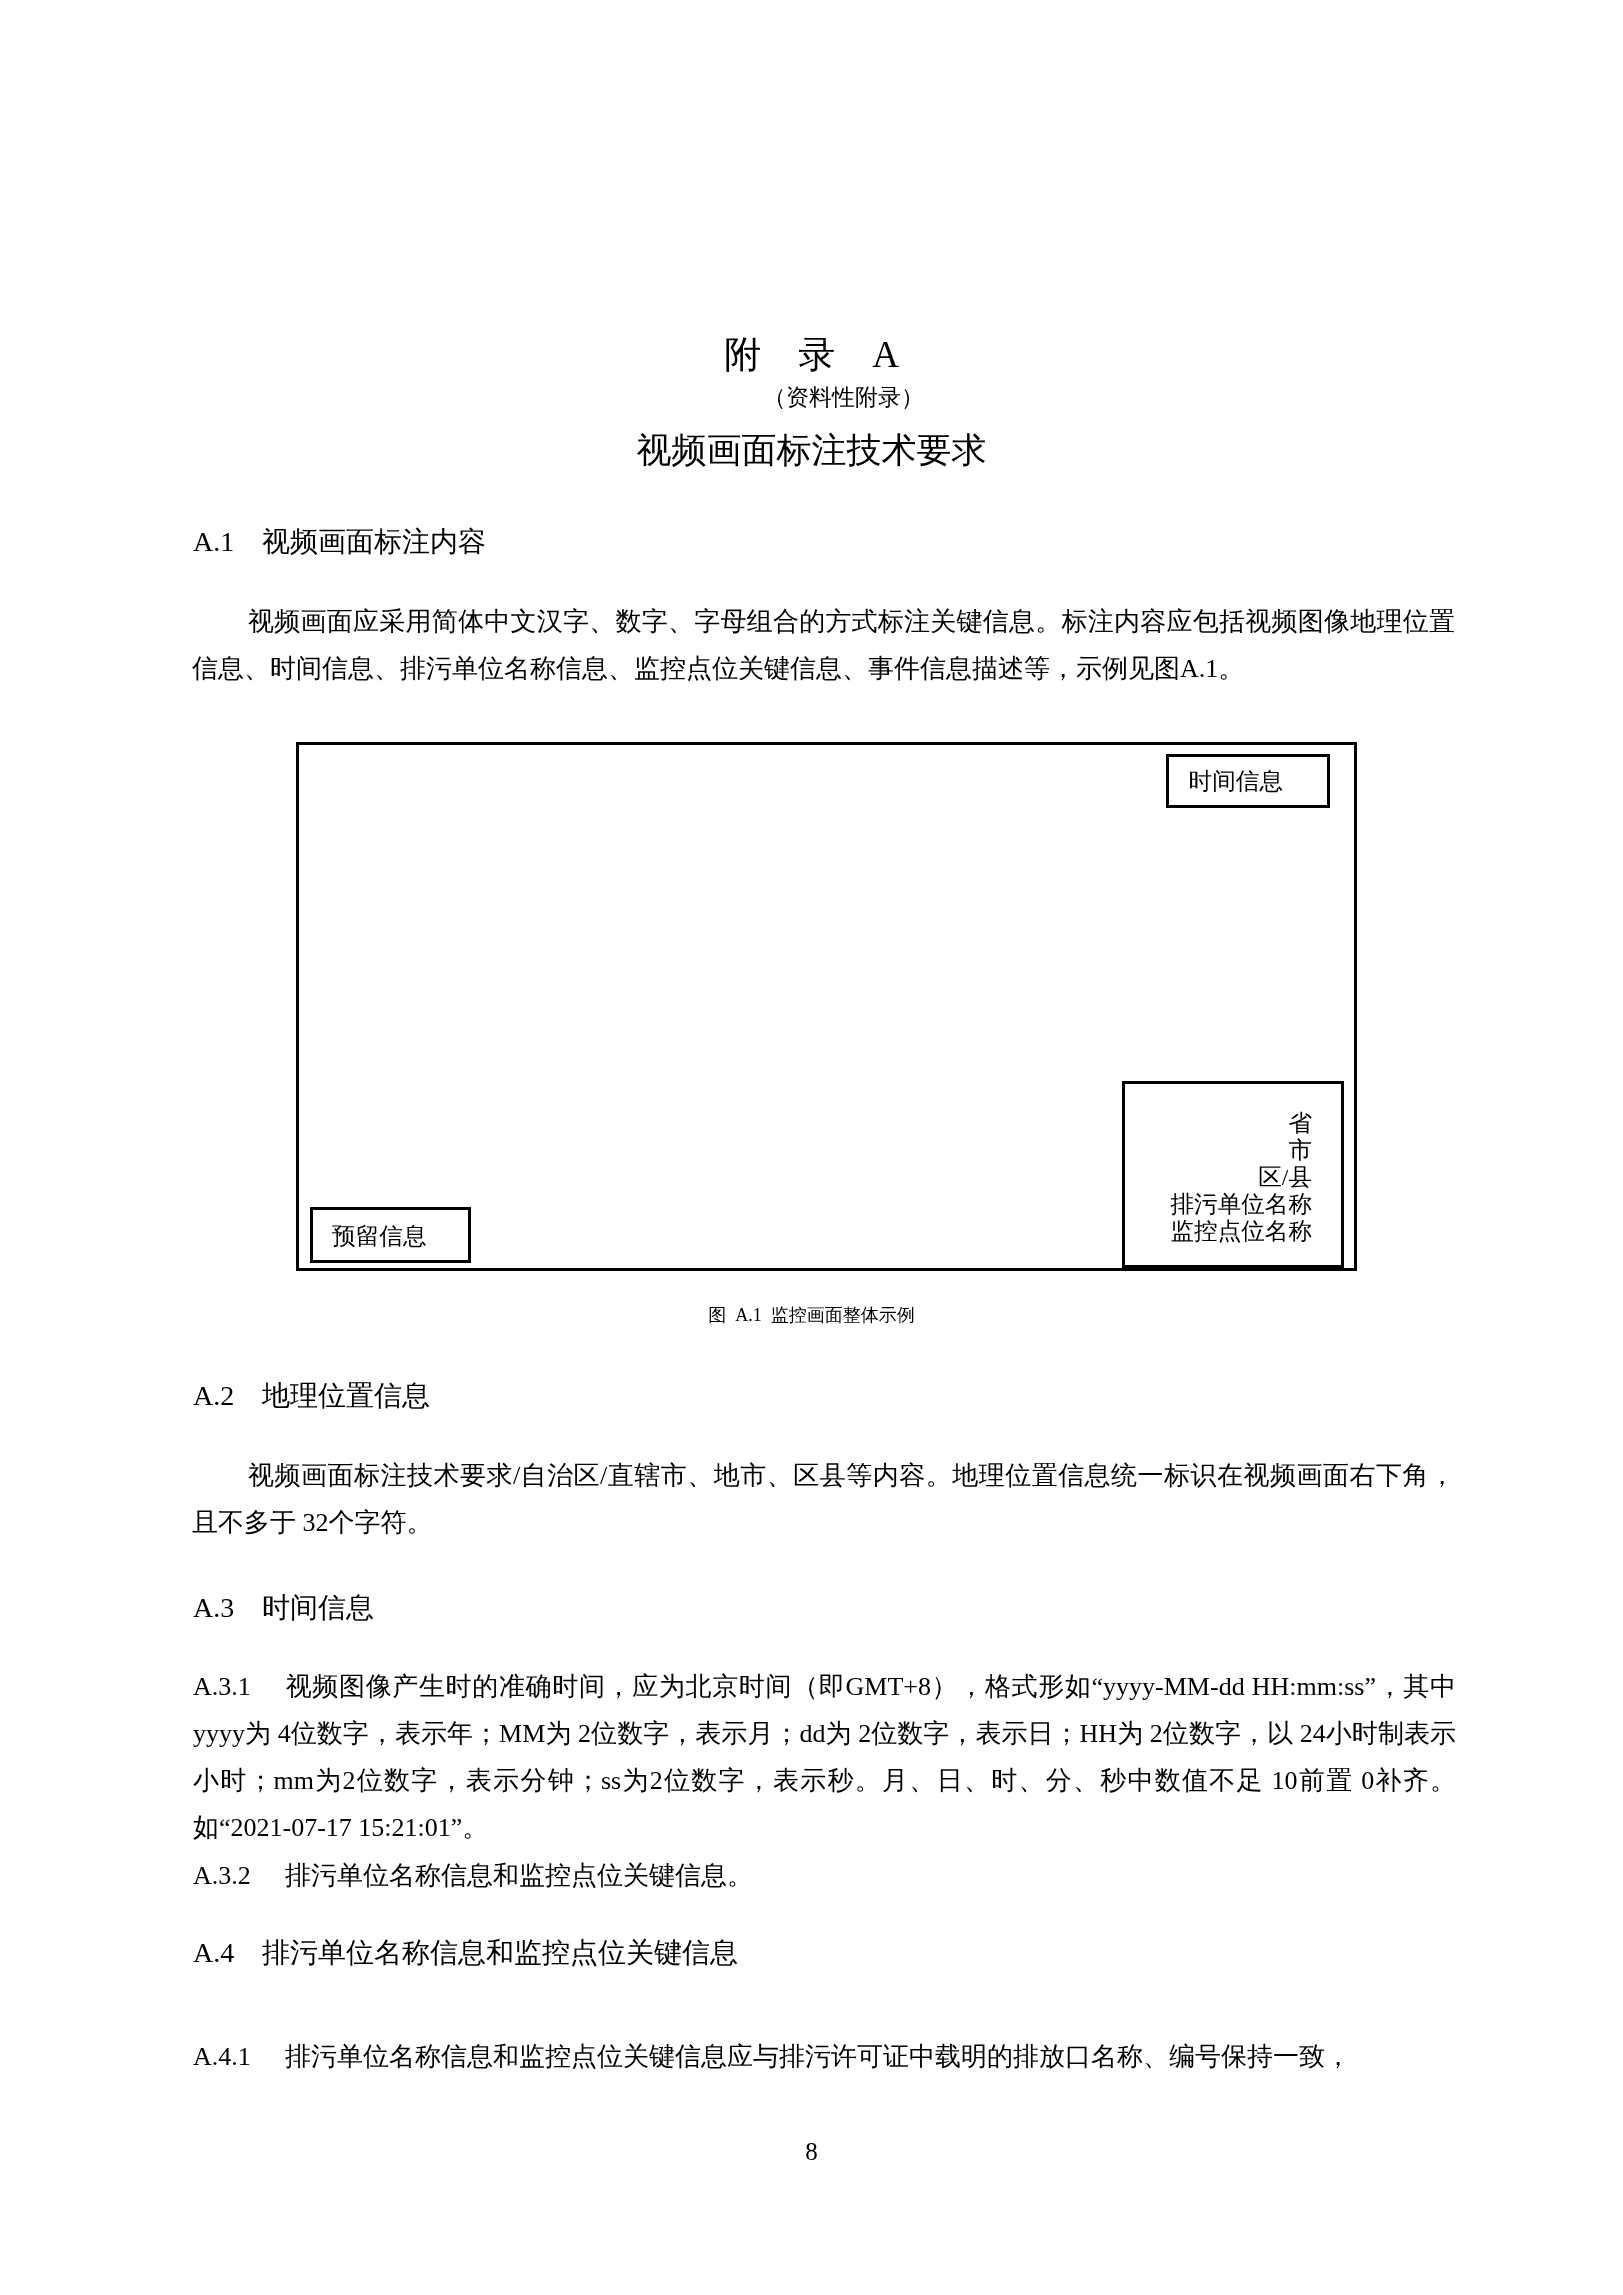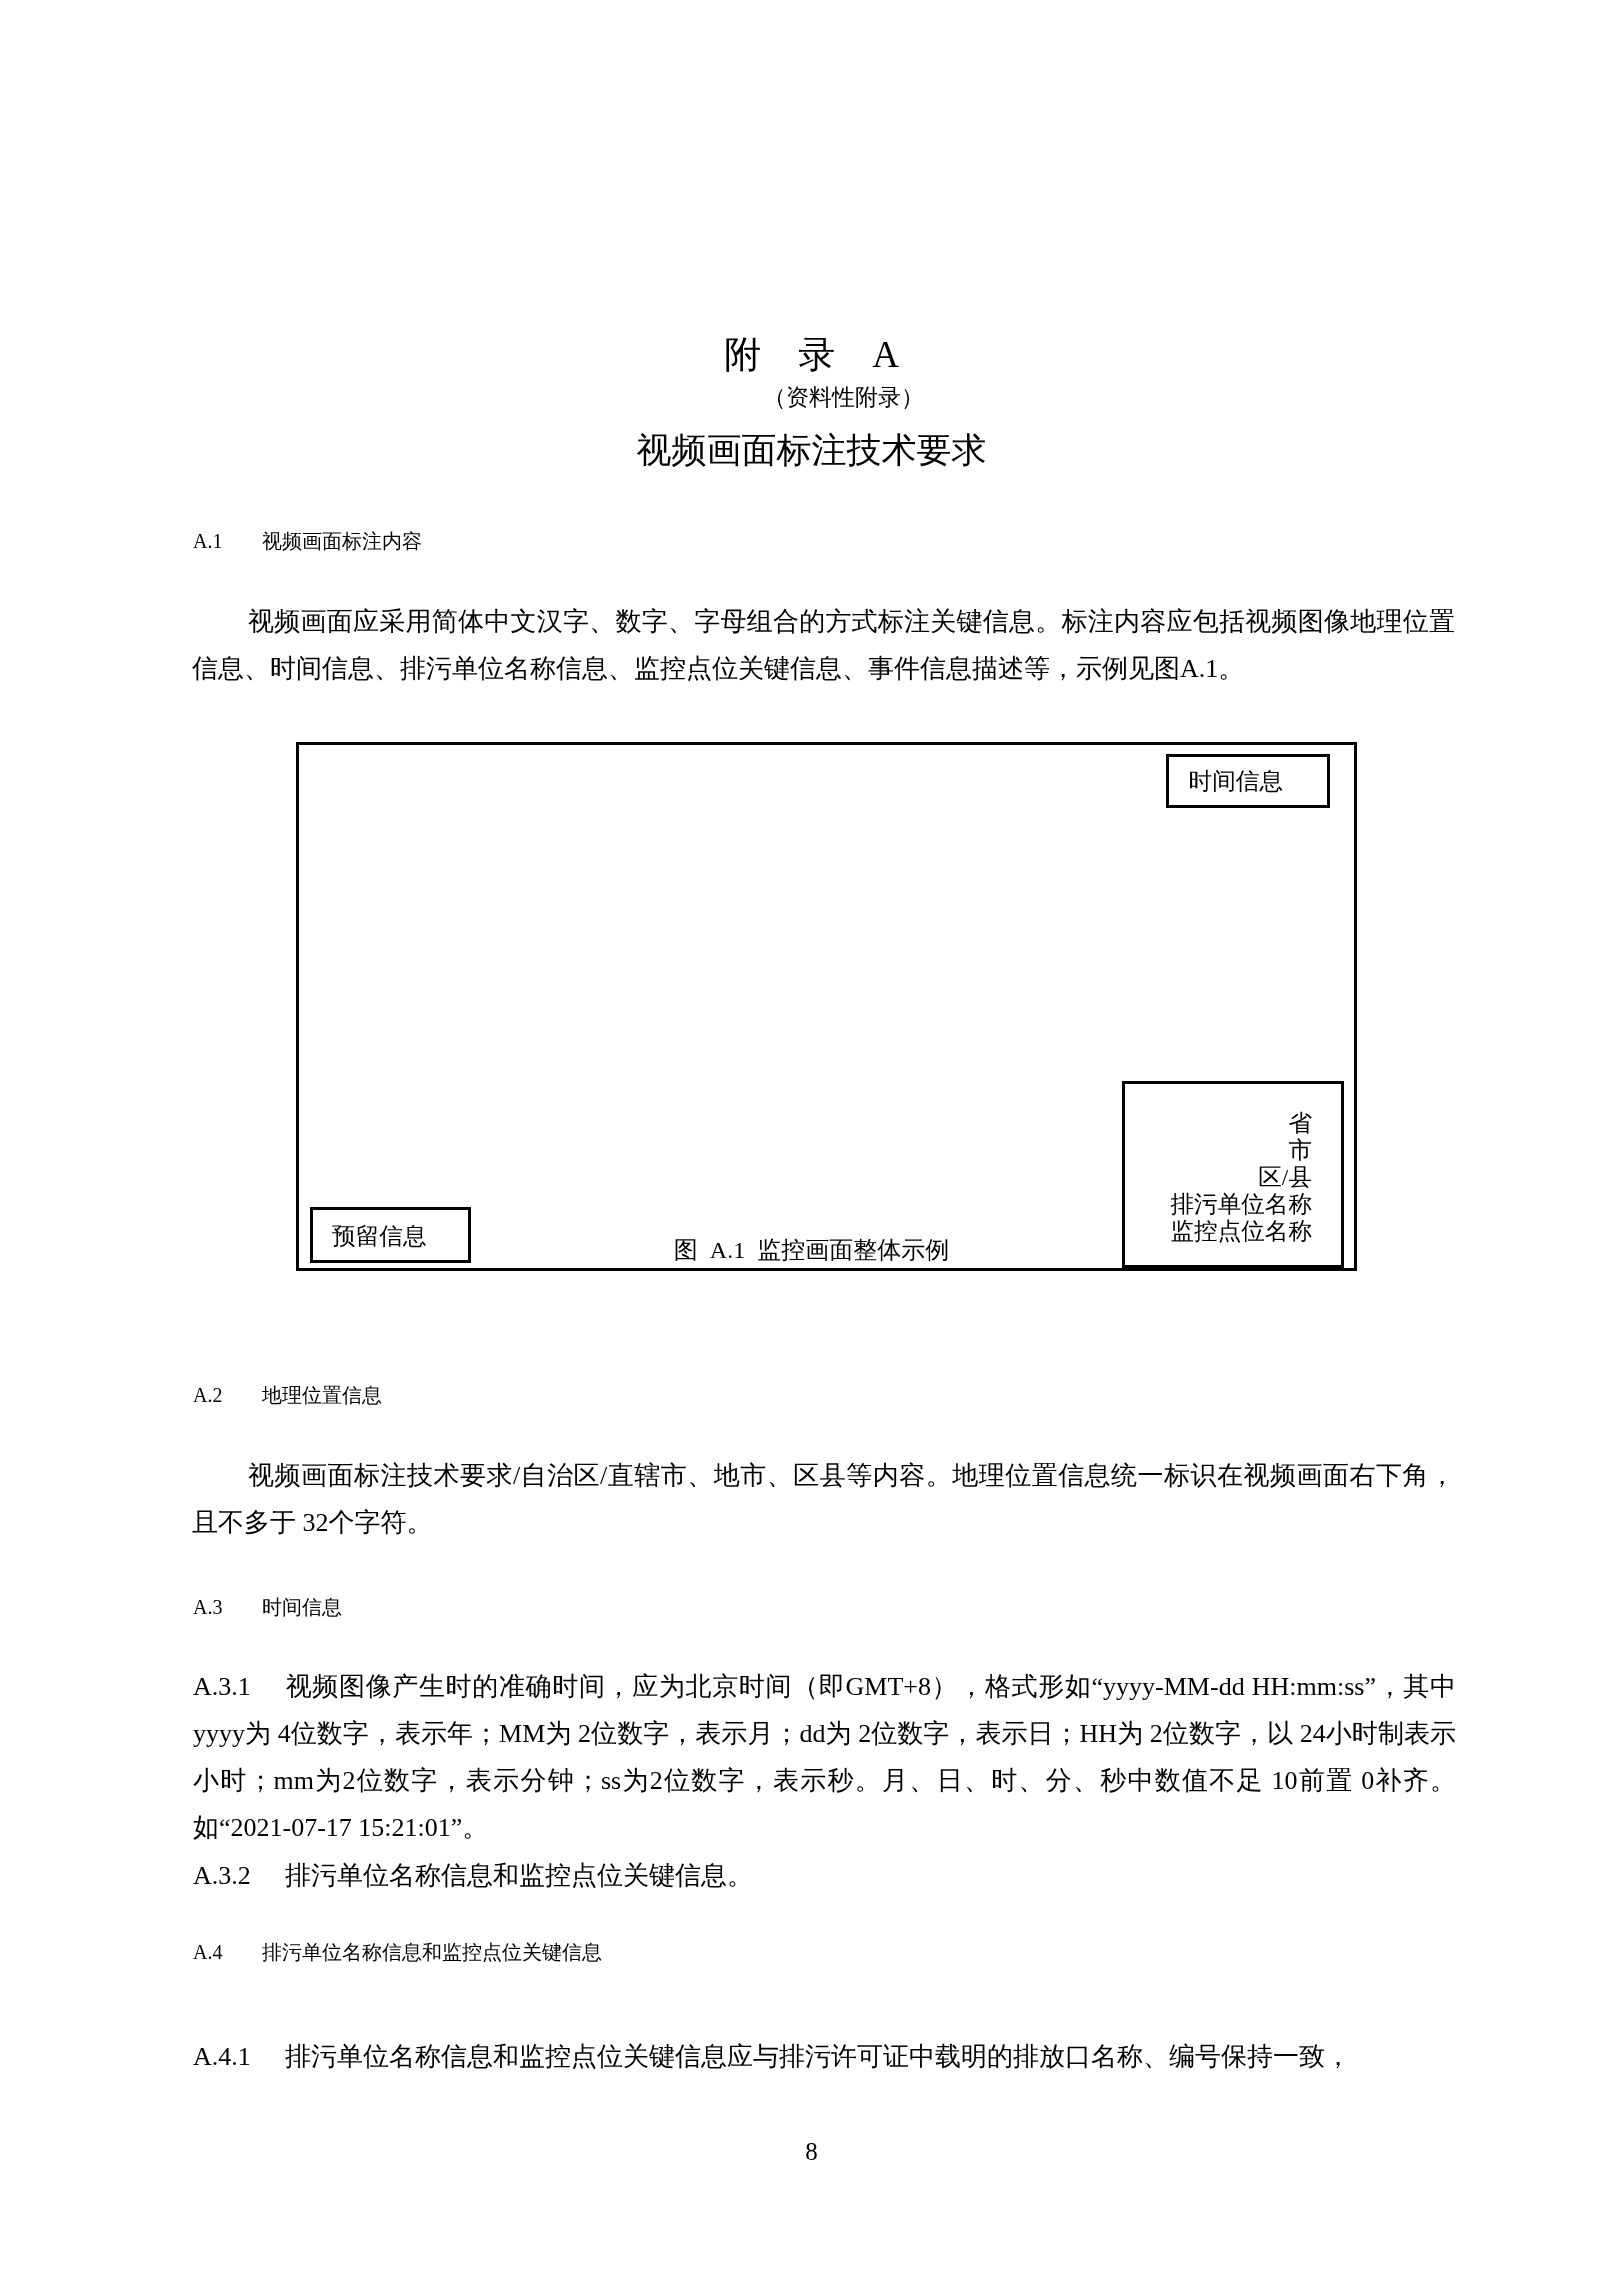--- a/index.html
+++ b/index.html
@@ -10,39 +10,39 @@
     }
     .abs { position: absolute; white-space: nowrap; }
     .center { left: 0; width: 1623px; text-align: center; }
     .h-annex { top: 335px; font-size: 37px; line-height: 39px; font-family: "DejaVu Sans", "Liberation Sans", sans-serif; }
     .h-annex span { display: inline-block; }
     .h-annex .sp { width: 37px; }
     .h-annex .latin { font-family: "Liberation Serif", serif; }
     .h-sub { top: 378px; font-size: 23px; line-height: 39px; font-family: "DejaVu Sans", "Liberation Sans", sans-serif; margin-left: 32px; }
     .h-title { top: 431px; font-size: 35px; line-height: 39px; font-family: "DejaVu Sans", "Liberation Sans", sans-serif; }
 
-    .sec-h { font-size: 20px; line-height: 37px; left: 193px; }
+    .sec-h { font-size: 28px; line-height: 37px; left: 193px; }
     .sec-h .num { font-family: "Liberation Serif", serif; display: inline-block; width: 69px; }
     .sec-h .ttl { font-family: "DejaVu Sans", "Liberation Sans", sans-serif; }
 
     .para { left: 192px; width: 1263px; font-size: 26px; line-height: 47px; white-space: normal; text-align: justify; text-align-last: left; }
     .para.indent { text-indent: 56px; }
     .clause { left: 193px; width: 1263px; font-size: 26px; line-height: 47px; white-space: normal; text-align: justify; }
     .clause .num { display: inline-block; width: 92px; }
 
     .fig-outer { position: absolute; left: 296px; top: 742px; width: 1055px; height: 523px; border: 3.3px solid #000; box-sizing: content-box; }
     .box { position: absolute; border: 3.3px solid #000; background: #fff; font-size: 23.6px; line-height: 26px; }
     .box-time { left: 867px; top: 8.5px; width: 158px; height: 48px; }
     .box-time span { position: absolute; left: 19.6px; top: 11px; }
     .box-geo { left: 823px; top: 336px; width: 216px; height: 181px; }
     .box-geo .lines { position: absolute; right: 29px; top: 26px; text-align: right; line-height: 27px; }
     .box-reserve { left: 10.5px; top: 462px; width: 155px; height: 50px; }
     .box-reserve span { position: absolute; left: 19.6px; top: 13px; }
 
-    .caption { top: 1232px; font-size: 24px; line-height: 37px; }
+    .caption { top: 1296px; font-size: 18px; line-height: 37px; }
     .caption .cjk { font-family: "DejaVu Sans", "Liberation Sans", sans-serif; }
     .page-num { top: 2135px; font-size: 25px; line-height: 33px; }
   </style>
 </head>
 <body>
 
 <div class="abs center h-annex">
   <span>附</span><span class="sp"></span><span>录</span><span class="sp"></span><span class="latin">A</span>
 </div>
 <div class="abs center h-sub">（资料性附录）</div>

